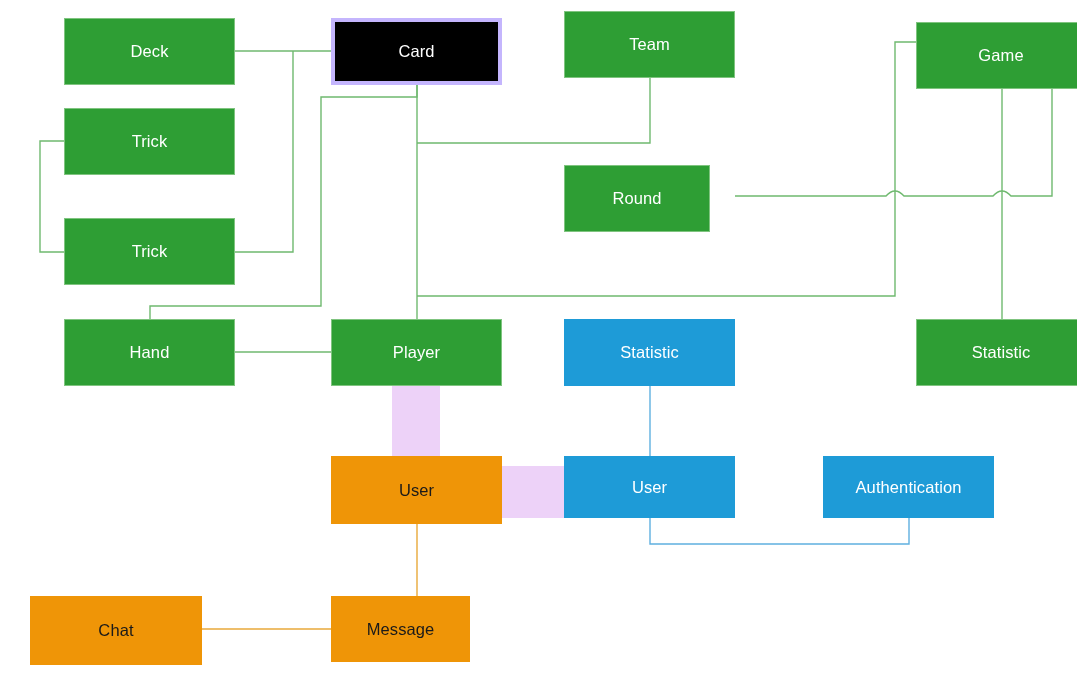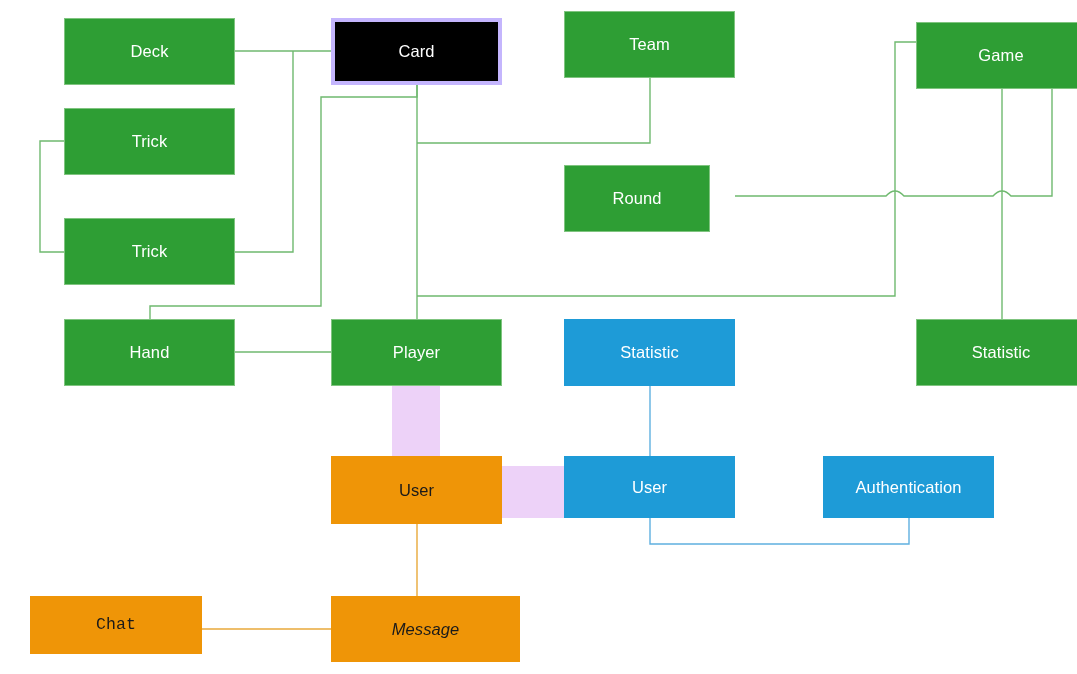--- a/index.html
+++ b/index.html
@@ -132,21 +132,21 @@
   </div>
 
   <div class="node" style="left:544px; top:456px; width:171px; height:62px; background:#1E9BD7; color:#FFFFFF;">
     <span>User</span>
   </div>
 
   <div class="node" style="left:803px; top:456px; width:171px; height:62px; background:#1E9BD7; color:#FFFFFF;align-items:center;">
     <span>Authentication</span>
   </div>
 
-  <div class="node" style="left:10px; top:596px; width:172px; height:58px; background:#EF9507; color:#1A1A1A;font-family:Liberation Mono, monospace;">
+  <div class="node" style="left:10px; top:596px; width:172px; height:69px; background:#EF9507; color:#1A1A1A;">
     <span>Chat</span>
   </div>
 
-  <div class="node" style="left:311px; top:596px; width:189px; height:66px; background:#EF9507; color:#1A1A1A;font-style:italic;">
+  <div class="node" style="left:311px; top:596px; width:139px; height:66px; background:#EF9507; color:#1A1A1A;">
     <span>Message</span>
   </div>
 
 </div>
 
 </body></html>

